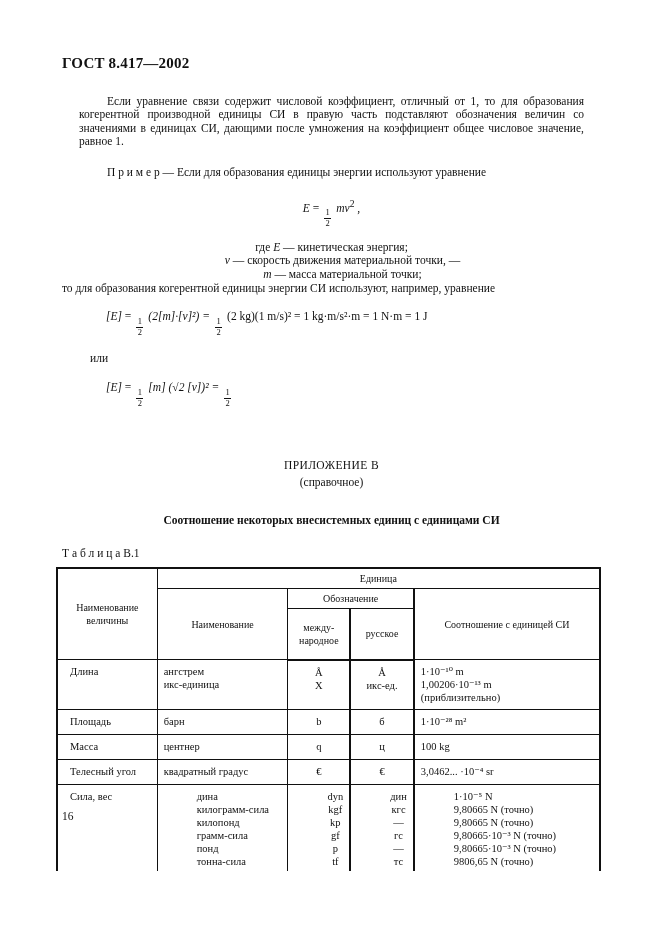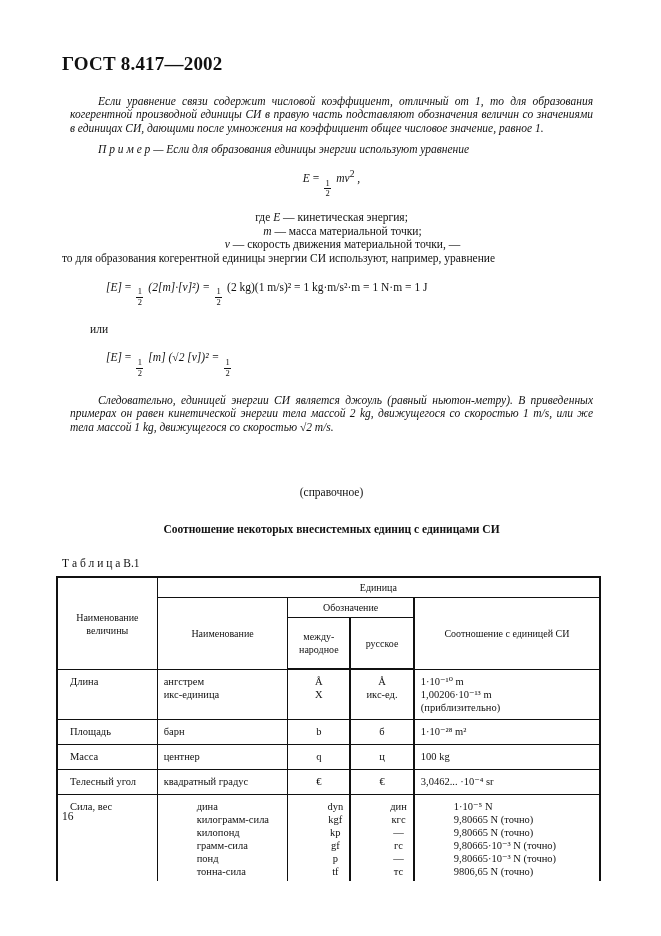--- a/index.html
+++ b/index.html
@@ -5,22 +5,22 @@
   html,body{margin:0;padding:0;background:#888;}
   .page{
     position:relative;
     width:661px;height:936px;
     background:#fff;color:#111;
     font-family:"Liberation Serif","DejaVu Serif",serif;
     font-size:11.5px;line-height:13.6px;
     overflow:hidden;
   }
   .content{padding:57px 60px 0 62px;}
-  .doc-header{font-weight:bold;font-size:19px;letter-spacing:.2px;margin:0 0 24px 0;}
-  p.para{margin:8px;text-align:justify;text-indent:28px;font-style:italic;}
+  .doc-header{font-weight:bold;font-size:15px;letter-spacing:.2px;margin:0 0 24px 0;}
+  p.para{margin:17px;text-align:justify;text-indent:28px;}
   .formula-line{margin:9px 0 10px 0;white-space:nowrap;}
   .formula-center{text-align:center;margin:10px 0 12px 0;}
   .formula-indent{padding-left:44px;margin:15px 0;}
   .var{font-style:italic;}
   .frac{display:inline-flex;flex-direction:column;align-items:center;vertical-align:-0.45em;font-size:8.5px;line-height:1.15;margin:0 2px;}
   .frac .num{border-bottom:1px solid #111;padding:0 1.5px;}
   .where-block{margin:2px 0 0 0;}
   .where-item{margin-left:22px;text-align:center;}
   .where-item.first{margin-left:0;}
   .or-word{margin:14px 0 0 28px;}
@@ -67,22 +67,22 @@
 
     <div class="formula-center formula-line">
       <span class="var">E</span><span> = </span><span class="frac">
           <span class="num">1</span>
           <span class="den">2</span>
         </span> <span class="var">mv</span><sup>2</sup><span> ,</span>
     </div>
 
     <div class="where-block">
       <div class="where-item first"><span>где </span><span class="var">E</span><span> — кинетическая энергия;</span></div>
+      <div class="where-item"><span class="var">v</span><span> — скорость движения материальной точки, —</span></div>
       <div class="where-item"><span class="var">m</span><span> — масса материальной точки;</span></div>
-      <div class="where-item"><span class="var">v</span><span> — скорость движения материальной точки, —</span></div>
       <div>то для образования когерентной единицы энергии СИ используют, например, уравнение</div>
     </div>
 
     <div class="formula-indent formula-line">
       <span class="var">[E]</span><span> = </span><span class="frac">
           <span class="num">1</span>
           <span class="den">2</span>
         </span><span class="var"> (2[m]·[v]²) = </span><span class="frac">
           <span class="num">1</span>
           <span class="den">2</span>
@@ -94,23 +94,23 @@
     <div class="formula-indent formula-line">
       <span class="var">[E]</span><span> = </span><span class="frac">
           <span class="num">1</span>
           <span class="den">2</span>
         </span><span class="var"> [m] (√2 [v])² = </span><span class="frac">
           <span class="num">1</span>
           <span class="den">2</span>
         </span>
     </div>
 
-    <p class="para close-para">Следовательно, единицей энергии СИ является джоуль (равный ньютон-метру). В приведенных примерах он равен кинетической энергии тела массой 2 kg, движущегося со скоростью 1 m/s, или же тела массой 1 kg, движущегося со скоростью √2 m/s.</p>
 
     <div class="appendix">
+      <div class="appendix-title">ПРИЛОЖЕНИЕ В</div>
       <div class="appendix-sub">(справочное)</div>
       <div class="appendix-heading">Соотношение некоторых внесистемных единиц с единицами СИ</div>
     </div>
 
     <div class="table-caption">Т а б л и ц а  В.1</div>
 
     <table class="b1-table">
       <colgroup>
         <col style="width:104px">
           <col style="width:136px">

